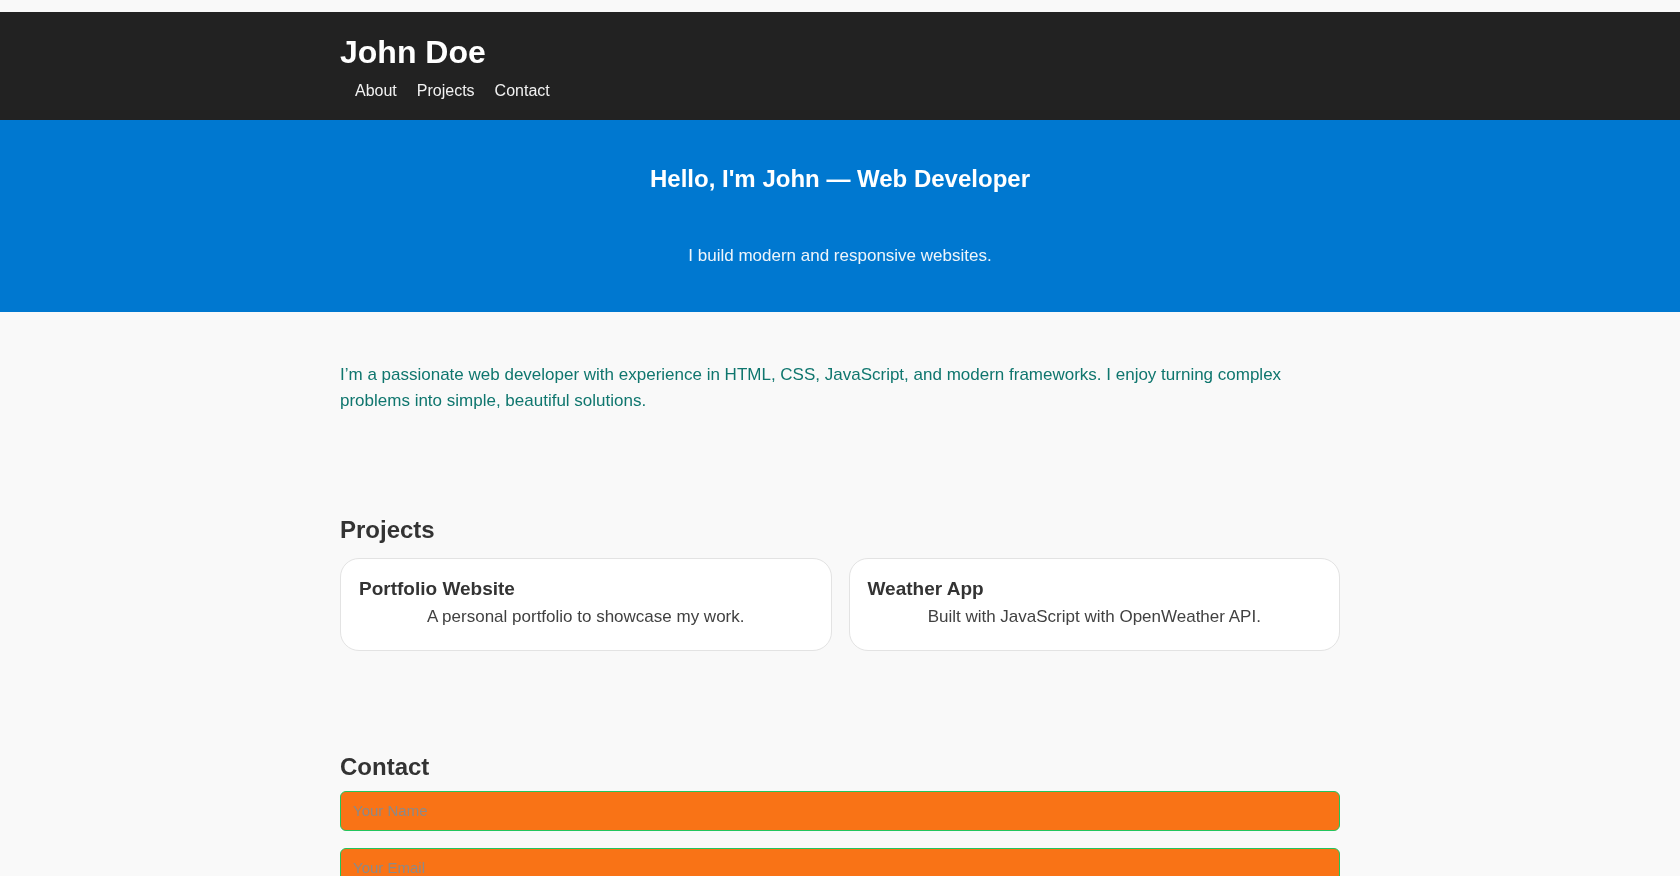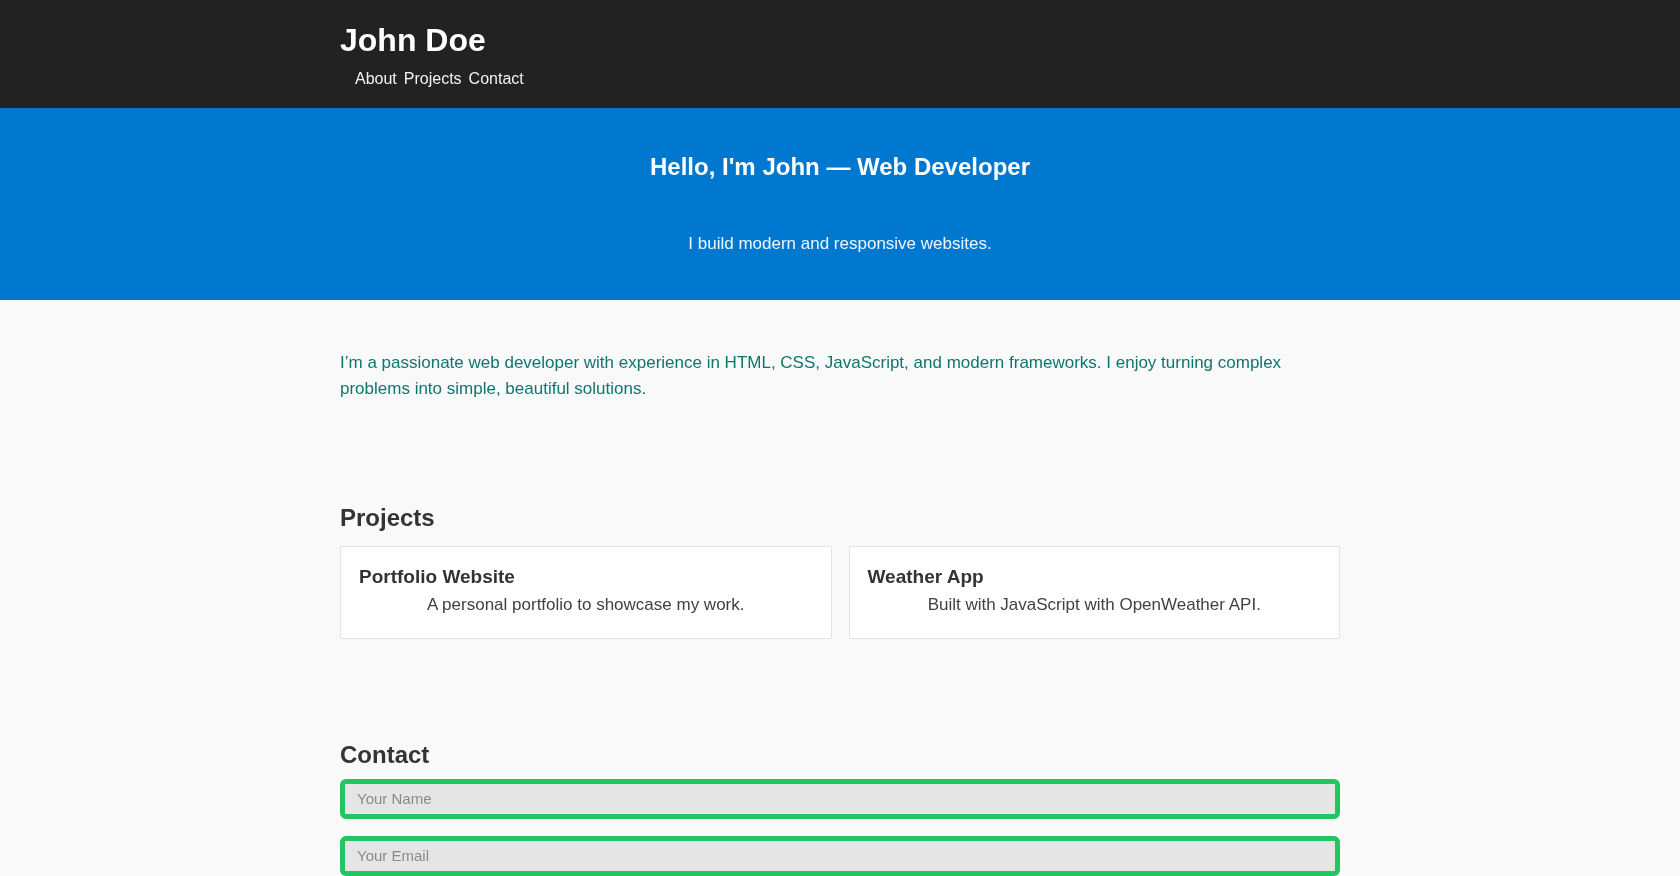--- a/index.html
+++ b/index.html
@@ -14,31 +14,32 @@
   }
   .container {
     max-width: 1000px;
     margin: 0 auto;
   }
 
   
   .site-header {
     background: #222222;
     padding: 22px 0 19px;
+    margin-top: 12px;
   }
   .site-header h1 {
     color: #ffffff;
     font-size: 32px;
     line-height: 1.15;
     margin: 0 0 10px;
     font-weight: bold;
   }
   .main-nav {
     display: flex;
-    gap: 7px;
+    gap: 20px;
     margin-left: 15px;
   }
   .main-nav a {
     color: #f2f2f2;
     text-decoration: none;
     font-size: 16px;
     line-height: 20px;
   }
 
   
@@ -82,21 +83,21 @@
   
   .cards {
     display: grid;
     grid-template-columns: 1fr 1fr;
     gap: 17px;
     margin-top: 14px;
   }
   .card {
     background: #ffffff;
     border: 1px solid #e3e3e3;
-    border-radius: 1px;
+    border-radius: 19px;
     padding: 19px 18px;
   }
   .card h3 {
     margin: 0 0 7px;
     font-size: 19px;
     color: #333333;
     font-weight: bold;
   }
   .card p {
     margin: 4px;
@@ -105,27 +106,27 @@
     text-align: center;
   }
 
   
   .contact-form {
     display: flex;
     flex-direction: column;
   }
   .contact-form input {
     height: 40px;
-    border: 5px solid #22c55e;
+    border: 1px solid #22c55e;
     border-radius: 6px;
     padding: 0 12px;
     margin-bottom: 17px;
     font-size: 15px;
     font-family: "Liberation Sans", sans-serif;
-    background: #e5e5e5;
+    background: #f97316;
     color: #333333;
     outline: none;
   }
   .contact-form input::placeholder { color: #8a8a8a; }
 </style>
 </head>
 <body>
 
 <header class="site-header">
   <div class="container">

